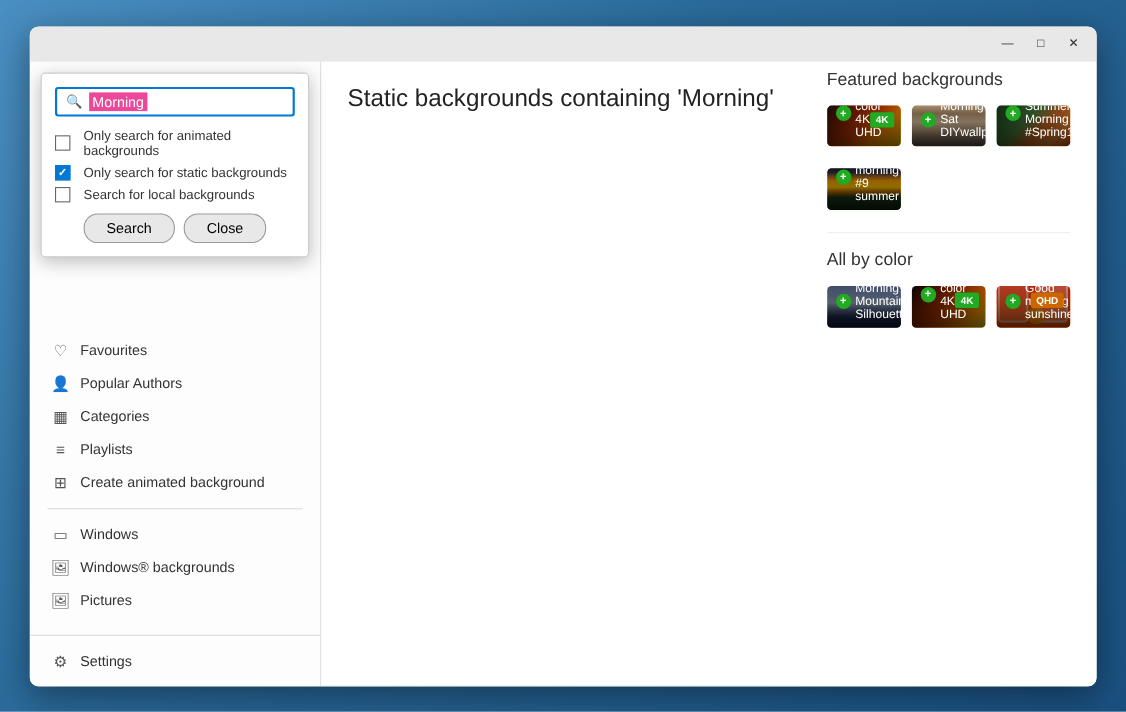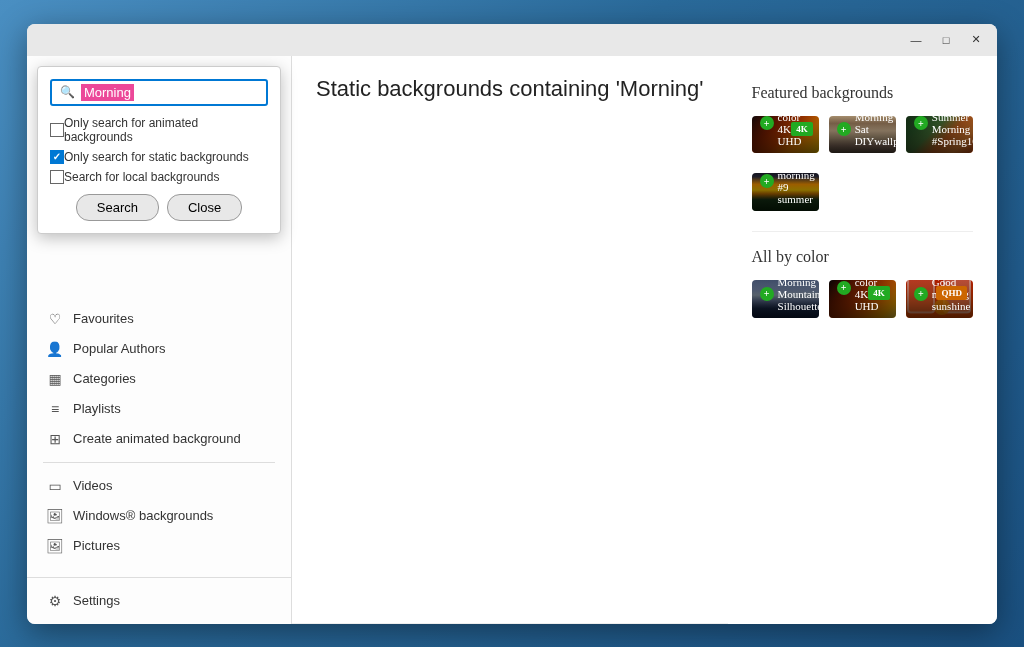--- a/index.html
+++ b/index.html
@@ -102,21 +102,21 @@
     .search-input-value {
       background: #ec4899;
       color: white;
       padding: 1px 3px;
       font-size: 13px;
     }
 
     .checkbox-row {
       display: flex;
       align-items: center;
-      gap: 0;
+      gap: 12px;
       margin-bottom: 6px;
       font-size: 12px;
       color: #333;
     }
     .checkbox-box {
       width: 14px;
       height: 14px;
       border: 1px solid #666;
       background: white;
       flex-shrink: 0;
@@ -202,22 +202,21 @@
     }
     .panel-title {
       font-size: 22px;
       font-weight: 300;
       color: #222;
     }
 
     .panel-body {
       flex: 1;
       overflow-y: auto;
-      padding: 28px 24px;
-      font-family: Liberation Serif, serif;
+      padding: 8px 24px;
     }
     .panel-body::-webkit-scrollbar { width: 8px; }
     .panel-body::-webkit-scrollbar-track { background: #f0f0f0; }
     .panel-body::-webkit-scrollbar-thumb { background: #22c55e; border-radius: 4px; }
 
     .section-title {
       font-size: 16px;
       font-weight: 400;
       color: #333;
       margin-bottom: 14px;
@@ -404,21 +403,21 @@
         </div>
         <div class="nav-item">
           <div class="nav-icon">⊞</div>
           <span>Create animated background</span>
         </div>
 
         <div class="sidebar-divider"></div>
 
         <div class="nav-item">
           <div class="nav-icon">▭</div>
-          <span>Videos</span>
+          <span>Windows</span>
         </div>
         <div class="nav-item">
           <div class="nav-icon">🖼</div>
           <span>Windows® backgrounds</span>
         </div>
         <div class="nav-item">
           <div class="nav-icon">🖼</div>
           <span>Pictures</span>
         </div>
       </div>

